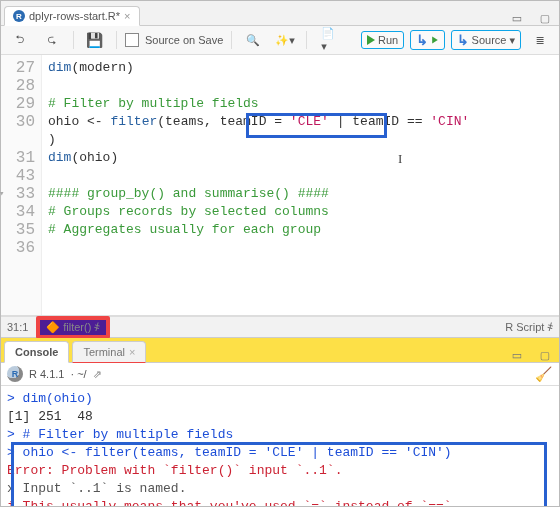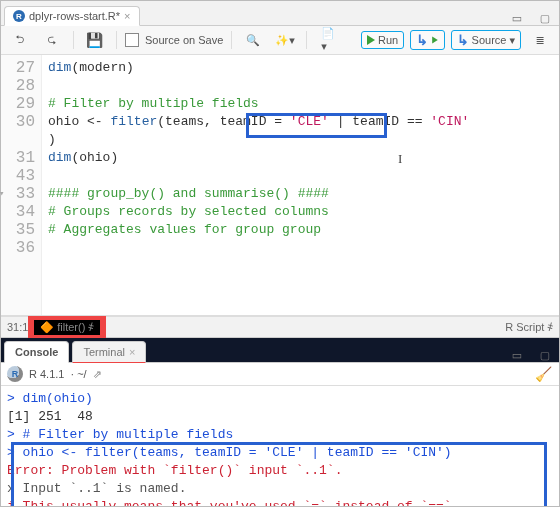--- a/index.html
+++ b/index.html
@@ -25,25 +25,25 @@
   .gutter div{height:18px}
   .gutter .chunk{position:relative}
   .gutter .chunk::after{content:"▾";position:absolute;left:-2px;top:0;font-size:9px;color:#aaa}
   .code{flex:1;padding:4px 6px;line-height:18px;white-space:pre;color:#333;font-size:13px;position:relative;overflow:hidden}
   .code .func{color:#2860a0}
   .code .cmt{color:#3a9a3a}
   .code .str{color:#be185d}
   .box1{position:absolute;border:3px solid #2860d0;left:204px;top:58px;width:135px;height:19px;pointer-events:none}
   .cursor-i{position:absolute;left:356px;top:95px;font-family:serif;color:#444}
   
-  .codestatus{display:flex;align-items:center;height:20px;background:#f2f2f2;border-top:1px solid #ddd;border-bottom:1px solid #ccc;font-family:"Segoe UI",Arial,sans-serif;font-size:11px;color:#666;padding:0 6px;}
+  .codestatus{display:flex;align-items:center;height:20px;background:#f2f2f2;border-top:1px solid #ddd;border-bottom:1px solid #ccc;font-family:"Segoe UI",Arial,sans-serif;font-size:11px;color:#666;padding:0 6px;gap:8px}
   .codestatus .right{margin-left:auto}
-  .funcbox{border:6px solid #ef4444;background:#000000;padding:1px 6px;border-radius:2px;color:#888}
+  .funcbox{border:4px solid #ef4444;background:#4c1d95;padding:1px 6px;border-radius:2px;color:#888}
   
-  .ctabs{display:flex;align-items:flex-end;background:#0f172a;border-bottom:1px solid #ccc;height:24px;font-family:"Segoe UI",Arial,sans-serif;font-size:11px;color:#555}
+  .ctabs{display:flex;align-items:flex-end;background:#fde047;border-bottom:1px solid #ccc;height:24px;font-family:"Segoe UI",Arial,sans-serif;font-size:11px;color:#555}
   .ctab{padding:4px 10px;border:1px solid #ccc;border-bottom:1px solid #fff;background:#fff;border-radius:4px 4px 0 0;margin-left:3px;position:relative;top:1px;font-weight:bold}
   .ctab.inactive{background:#f2f2f2;border-bottom:1px solid #ef4444;font-weight:normal;color:#777}
   .ctab .close{color:#aaa;font-weight:normal;margin-left:4px}
   
   .cinfo{display:flex;align-items:center;gap:6px;height:22px;padding:0 6px;border-bottom:1px solid #ddd;background:#fff;font-family:"Segoe UI",Arial,sans-serif;font-size:11px;color:#555}
   .cinfo .r-logo{width:16px;height:16px;border-radius:50%;background:radial-gradient(circle at 35% 35%,#bcd 0 45%,#888 46% 100%);display:inline-flex;align-items:center;justify-content:center;color:#2b6bb2;font-weight:bold;font-size:9px}
   
   .console{flex:1;background:#fff;padding:4px 6px;line-height:18px;white-space:pre;font-size:13px;position:relative;overflow:hidden}
   .console .pr{color:#1d4ed8}
   .console .err{color:#c23}
@@ -125,21 +125,21 @@
     </div>
     <div class="code"><span class="func">dim</span><span>(modern)</span>
 <span> </span>
 <span class="cmt"># Filter by multiple fields</span>
 <span>ohio &lt;- </span><span class="func">filter</span><span>(teams, teamID = </span><span class="str">'CLE'</span><span> | teamID == </span><span class="str">'CIN'</span>
 <span>)</span>
 <span class="func">dim</span><span>(ohio)</span>
 <span> </span>
 <span class="cmt">#### group_by() and summarise() ####</span>
 <span class="cmt"># Groups records by selected columns</span>
-<span class="cmt"># Aggregates values for group group</span>
+<span class="cmt"># Aggregates usually for each group</span>
 <span> </span>
       <div class="box1"></div>
       <span class="cursor-i">I</span>
     </div>
   </div>
 
   <div class="codestatus">
     <span>31:1</span>
     <span class="funcbox">🔶 <span>filter() </span>҂</span>
     <span class="right"><span>R Script </span>҂</span>

